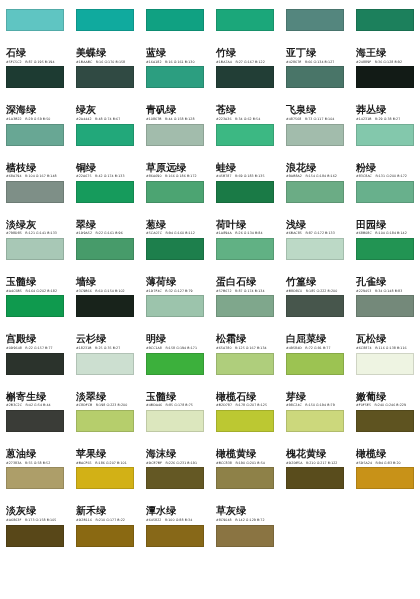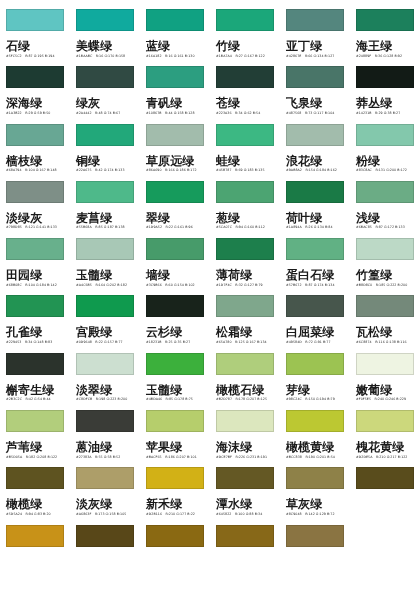--- a/index.html
+++ b/index.html
@@ -24,25 +24,25 @@
     flex-direction: column;
     align-items: flex-start;
     padding-left: 6px;
   }
   .swatch-chip {
     width: 58px;
     height: 22px;
     border: 0.5px solid rgba(0,0,0,0.13);
   }
   .swatch-name {
-    font-size: 12px;
+    font-size: 10px;
     font-weight: bold;
     color: #1a1a1a;
     line-height: 1;
-    margin-top: 9px;
+    margin-top: 17px;
     letter-spacing: 0.1px;
     white-space: nowrap;
   }
   .swatch-codes {
     display: flex;
     gap: 3.5px;
     margin-top: 2.6px;
     white-space: nowrap;
   }
   .swatch-hex, .swatch-rgb {
@@ -202,28 +202,20 @@
     </div>
     <div class="swatch-cell">
       <div class="swatch-chip" style="background: rgb(126, 143, 135);"></div>
       <div class="swatch-name">淡绿灰</div>
       <div class="swatch-codes">
         <span class="swatch-hex">#798D85</span>
         <span class="swatch-rgb">R:121 G:141 B:133</span>
       </div>
     </div>
     <div class="swatch-cell">
-      <div class="swatch-chip" style="background: rgb(78, 185, 138);"></div>
-      <div class="swatch-name">麦菖绿</div>
-      <div class="swatch-codes">
-        <span class="swatch-hex">#55B68A</span>
-        <span class="swatch-rgb">R:85 G:187 B:138</span>
-      </div>
-    </div>
-    <div class="swatch-cell">
       <div class="swatch-chip" style="background: rgb(22, 155, 92);"></div>
       <div class="swatch-name">翠绿</div>
       <div class="swatch-codes">
         <span class="swatch-hex">#1D9A52</span>
         <span class="swatch-rgb">R:22 G:161 B:96</span>
       </div>
     </div>
     <div class="swatch-cell">
       <div class="swatch-chip" style="background: rgb(76, 164, 114);"></div>
       <div class="swatch-name">葱绿</div>
@@ -314,20 +306,28 @@
     </div>
     <div class="swatch-cell">
       <div class="swatch-chip" style="background: rgb(24, 35, 27);"></div>
       <div class="swatch-name">云杉绿</div>
       <div class="swatch-codes">
         <span class="swatch-hex">#18231B</span>
         <span class="swatch-rgb">R:25 G:35 B:27</span>
       </div>
     </div>
     <div class="swatch-cell">
+      <div class="swatch-chip" style="background: rgb(156, 196, 172);"></div>
+      <div class="swatch-name">明绿</div>
+      <div class="swatch-codes">
+        <span class="swatch-hex">#9CC1A8</span>
+        <span class="swatch-rgb">R:158 G:194 B:171</span>
+      </div>
+    </div>
+    <div class="swatch-cell">
       <div class="swatch-chip" style="background: rgb(127, 167, 140);"></div>
       <div class="swatch-name">松霜绿</div>
       <div class="swatch-codes">
         <span class="swatch-hex">#65A780</span>
         <span class="swatch-rgb">R:125 G:167 B:134</span>
       </div>
     </div>
     <div class="swatch-cell">
       <div class="swatch-chip" style="background: rgb(71, 86, 76);"></div>
       <div class="swatch-name">白屈菜绿</div>
@@ -383,28 +383,20 @@
         <span class="swatch-hex">#98C24C</span>
         <span class="swatch-rgb">R:150 G:194 B:79</span>
       </div>
     </div>
     <div class="swatch-cell">
       <div class="swatch-chip" style="background: rgb(238, 244, 226);"></div>
       <div class="swatch-name">嫩葡绿</div>
       <div class="swatch-codes">
         <span class="swatch-hex">#F0F5E5</span>
         <span class="swatch-rgb">R:240 G:246 B:229</span>
-      </div>
-    </div>
-    <div class="swatch-cell">
-      <div class="swatch-chip" style="background: rgb(178, 206, 124);"></div>
-      <div class="swatch-name">芦苇绿</div>
-      <div class="swatch-codes">
-        <span class="swatch-hex">#B5D05A</span>
-        <span class="swatch-rgb">R:182 G:208 B:122</span>
       </div>
     </div>
     <div class="swatch-cell">
       <div class="swatch-chip" style="background: rgb(58, 60, 55);"></div>
       <div class="swatch-name">蒽油绿</div>
       <div class="swatch-codes">
         <span class="swatch-hex">#27383A</span>
         <span class="swatch-rgb">R:55 G:58 B:52</span>
       </div>
     </div>

